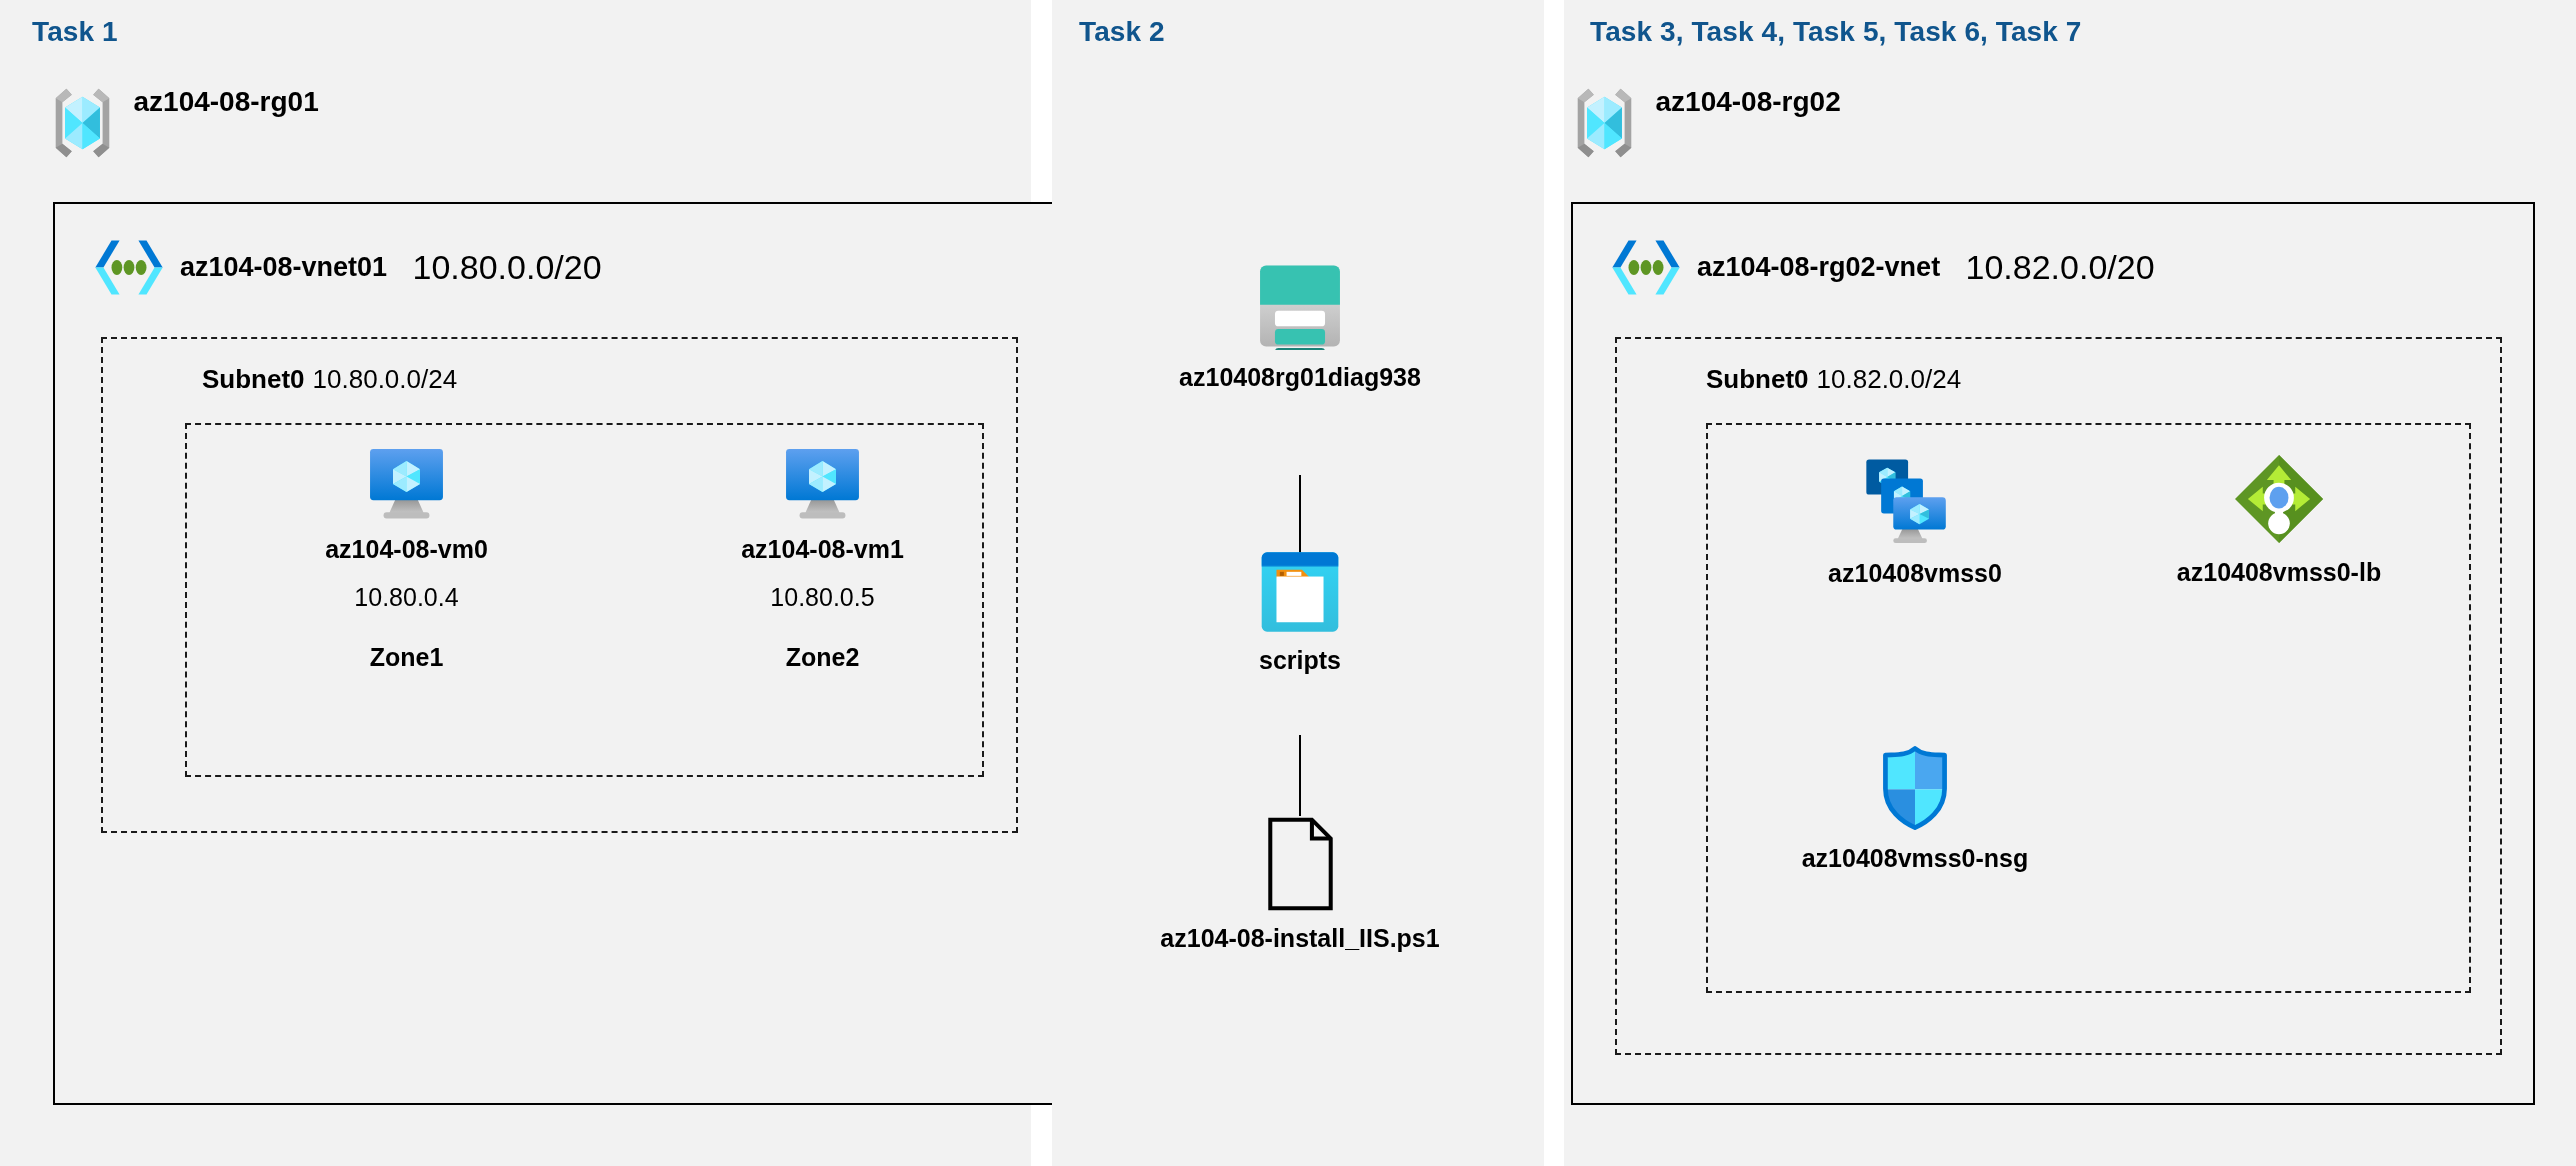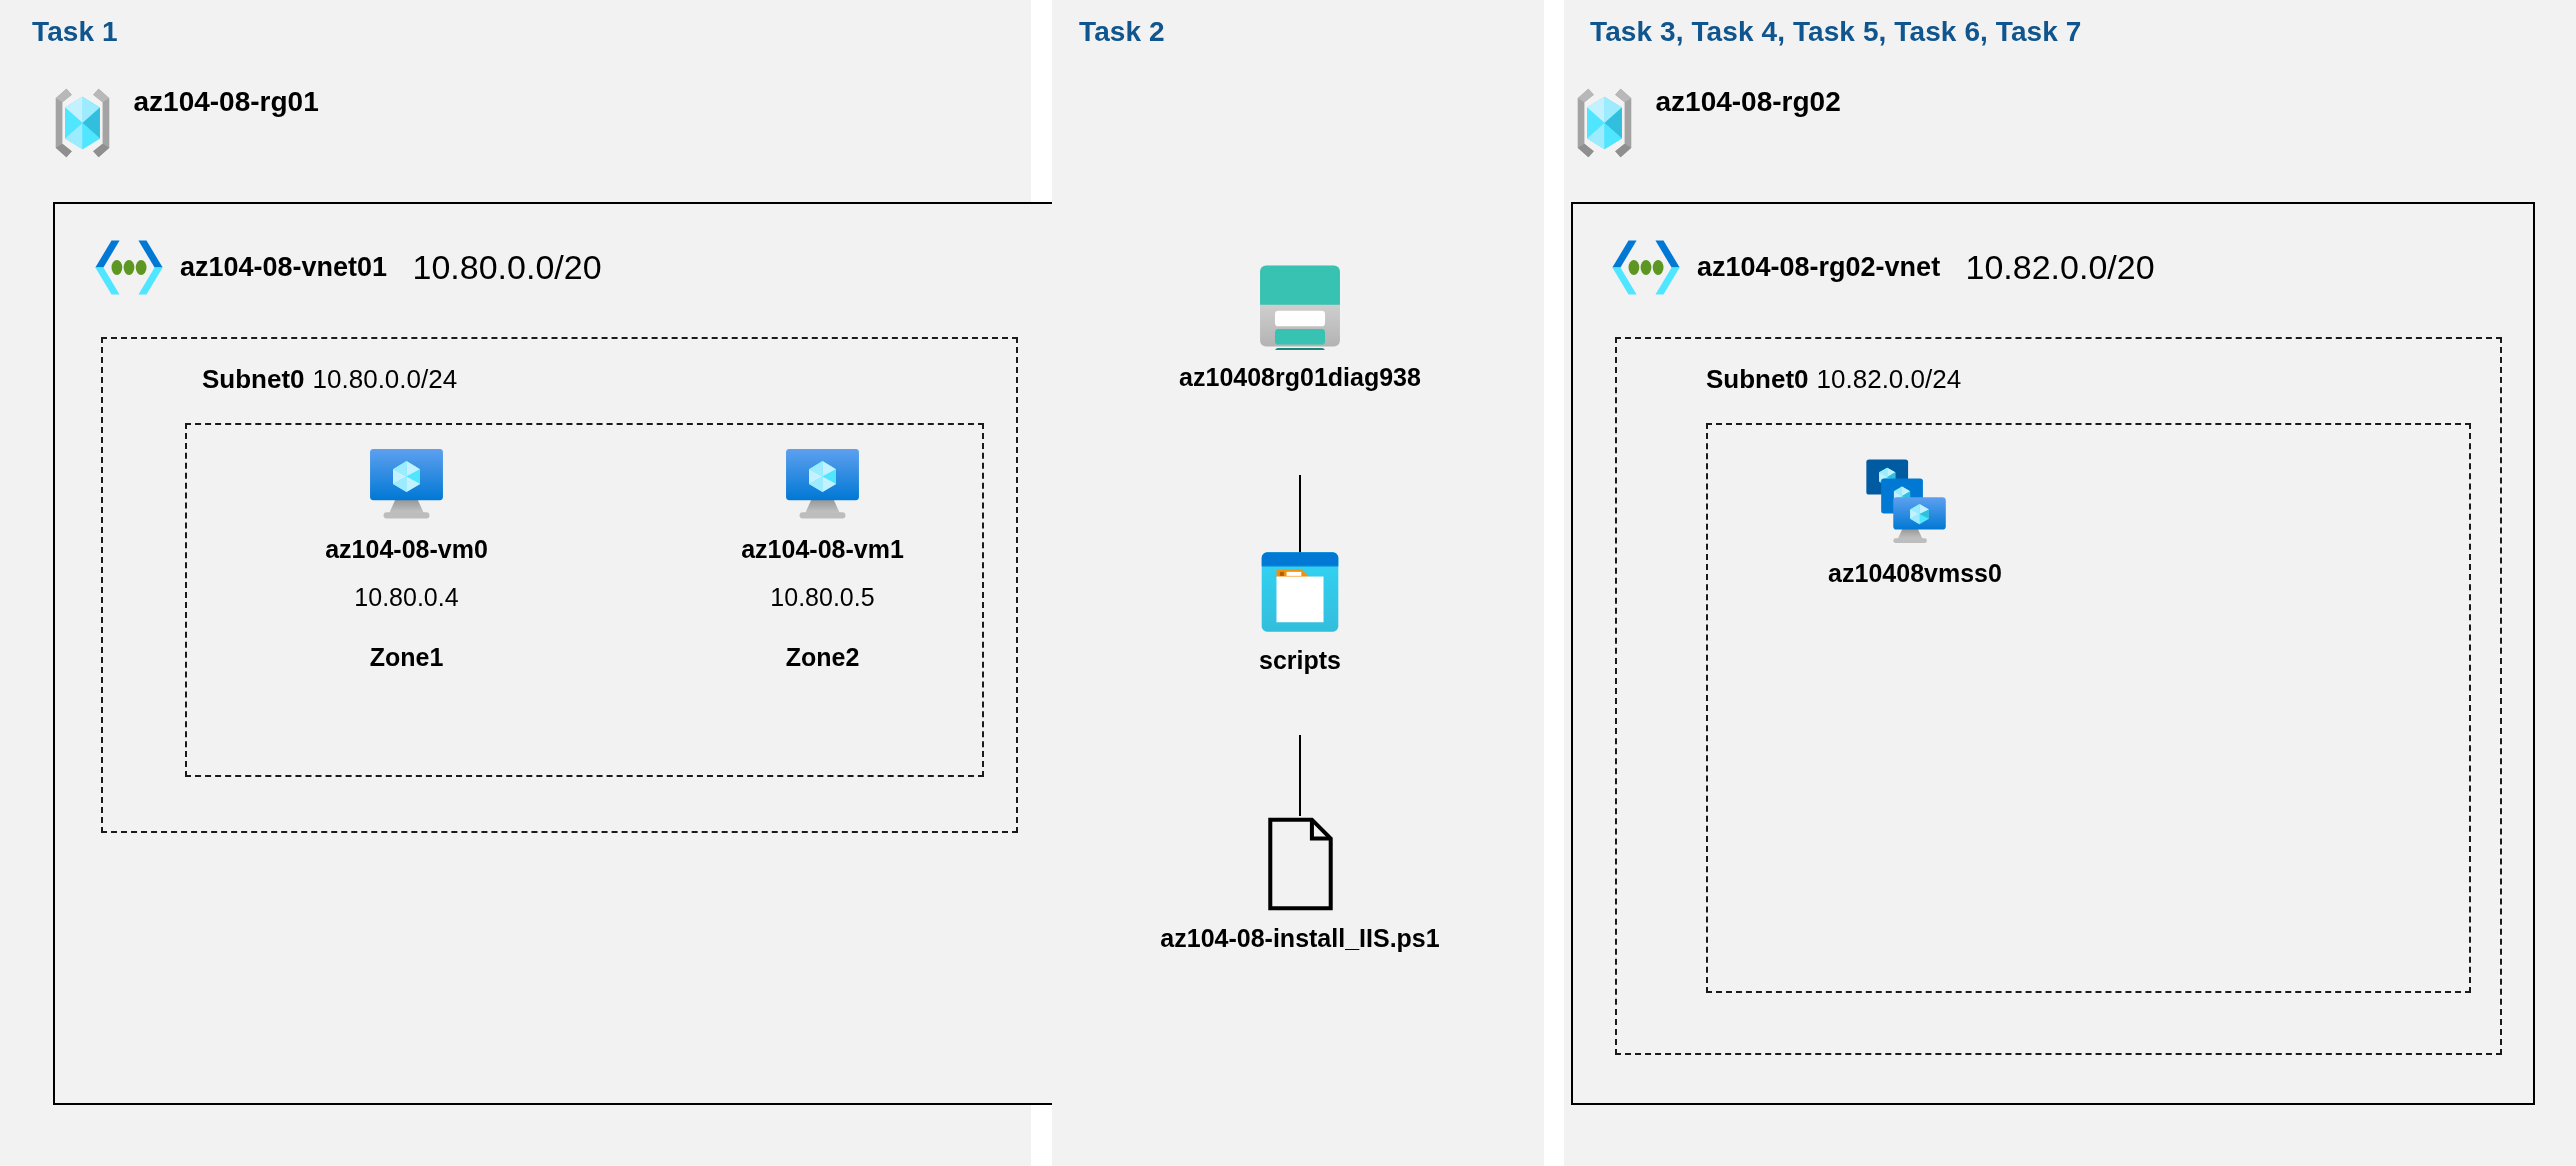--- a/index.html
+++ b/index.html
@@ -351,17 +351,55 @@
         <polygon points="81,68 95,76 81,83" fill="#c3f1ff"></polygon>
         <polygon points="67,76 81,68 81,83" fill="#9cebff"></polygon>
         <polygon points="95,76 95,90 81,83" fill="#32bedd"></polygon>
         <polygon points="67,76 81,83 67,90" fill="#c3f1ff"></polygon>
         <polygon points="67,90 81,83 81,98" fill="#9cebff"></polygon>
       </svg>
     </span>
     <span class="caption">az10408vmss0</span>
   </div>
 
-
+  <div class="node" style="left:2144px;top:453px;width:270px;">
+    <span class="icon ico-lb">
+      <svg viewBox="0 0 136 136" width="92" height="92">
+        <polygon points="68,3 133,68 68,133 3,68" fill="#5e9624"></polygon>
+        <polygon points="68,3 133,68 68,133" fill="#57901f"></polygon>
+
+        <polygon points="68,18 86,40 76,40 76,68 60,68 60,40 50,40" fill="#b4ec36"></polygon>
+
+        <polygon points="22,68 44,50 44,60 72,60 72,76 44,76 44,86" fill="#b4ec36"></polygon>
+
+        <polygon points="114,68 92,50 92,60 64,60 64,76 92,76 92,86" fill="#b4ec36"></polygon>
+        <circle cx="68" cy="66" r="22" fill="#ffffff"></circle>
+        <rect x="62" y="80" width="12" height="22" fill="#ffffff"></rect>
+        <circle cx="68" cy="104" r="16" fill="#ffffff"></circle>
+        <ellipse cx="68" cy="66" rx="14" ry="16" fill="#5ea0ef"></ellipse>
+      </svg>
+    </span>
+    <span class="caption">az10408vmss0-lb</span>
+  </div>
+
+  <div class="node" style="left:1787px;top:745px;width:256px;">
+    <span class="icon ico-nsg">
+      <svg viewBox="0 0 112 128" width="76" height="86">
+        <defs>
+          <clipPath id="shieldClip">
+            <path d="M56,5 C44,16 26,14 12,15 v50 c0,32 26,50 44,58 c18,-8 44,-26 44,-58 v-50 c-14,-1 -32,1 -44,-10 z"></path>
+          </clipPath>
+        </defs>
+        <g clip-path="url(#shieldClip)">
+          <rect x="0" y="0" width="56" height="66" fill="#50e6ff"></rect>
+          <rect x="56" y="0" width="56" height="66" fill="#4aa7f0"></rect>
+          <rect x="0" y="66" width="56" height="62" fill="#2a8fe0"></rect>
+          <rect x="56" y="66" width="56" height="62" fill="#50e6ff"></rect>
+        </g>
+        <path d="M56,5 C44,16 26,14 12,15 v50 c0,32 26,50 44,58 c18,-8 44,-26 44,-58 v-50 c-14,-1 -32,1 -44,-10 z" fill="none" stroke="#0078d4" stroke-width="7" stroke-linejoin="round"></path>
+      </svg>
+    </span>
+    <span class="caption">az10408vmss0-nsg</span>
+  </div>
 
 
 </div>
 
 
 </body></html>

